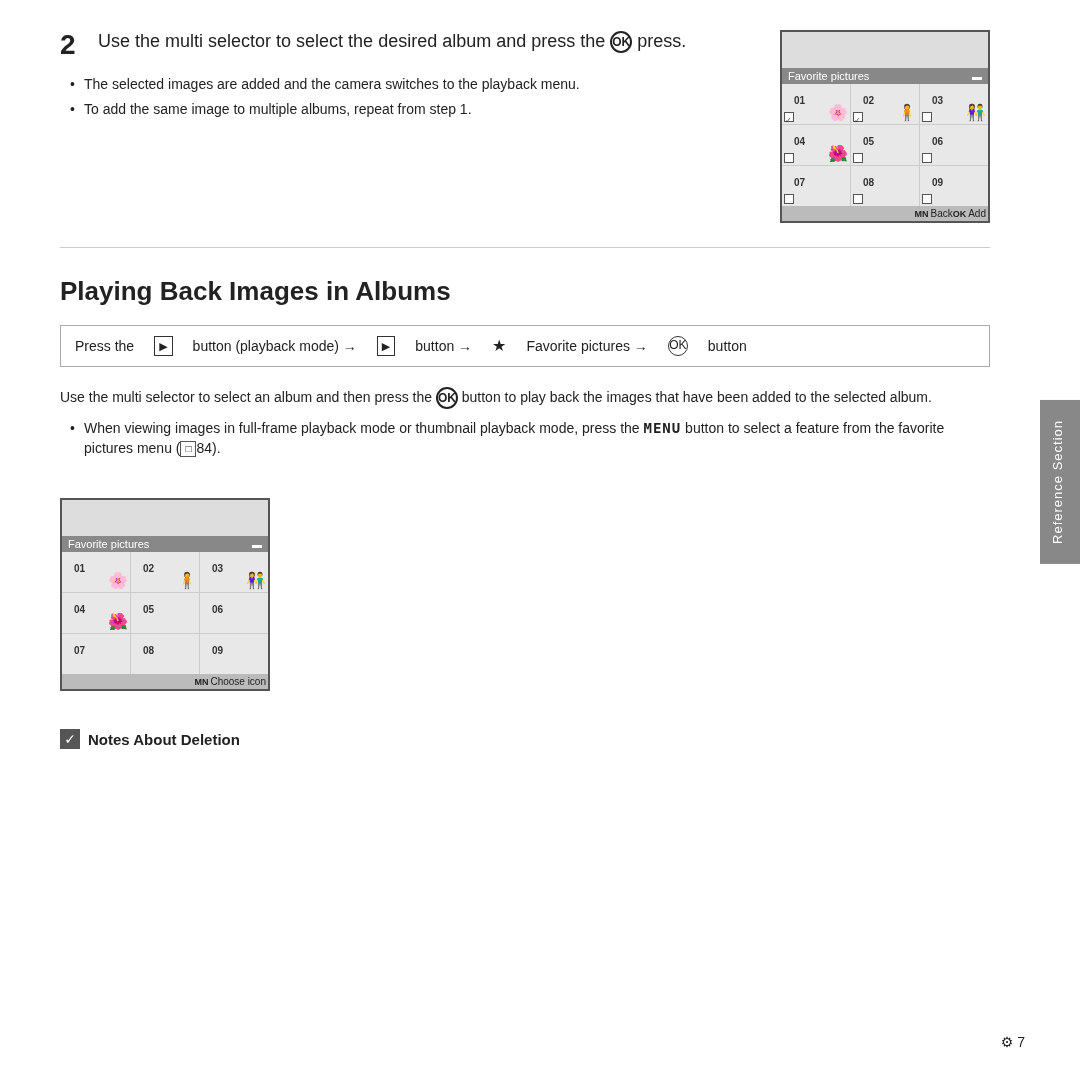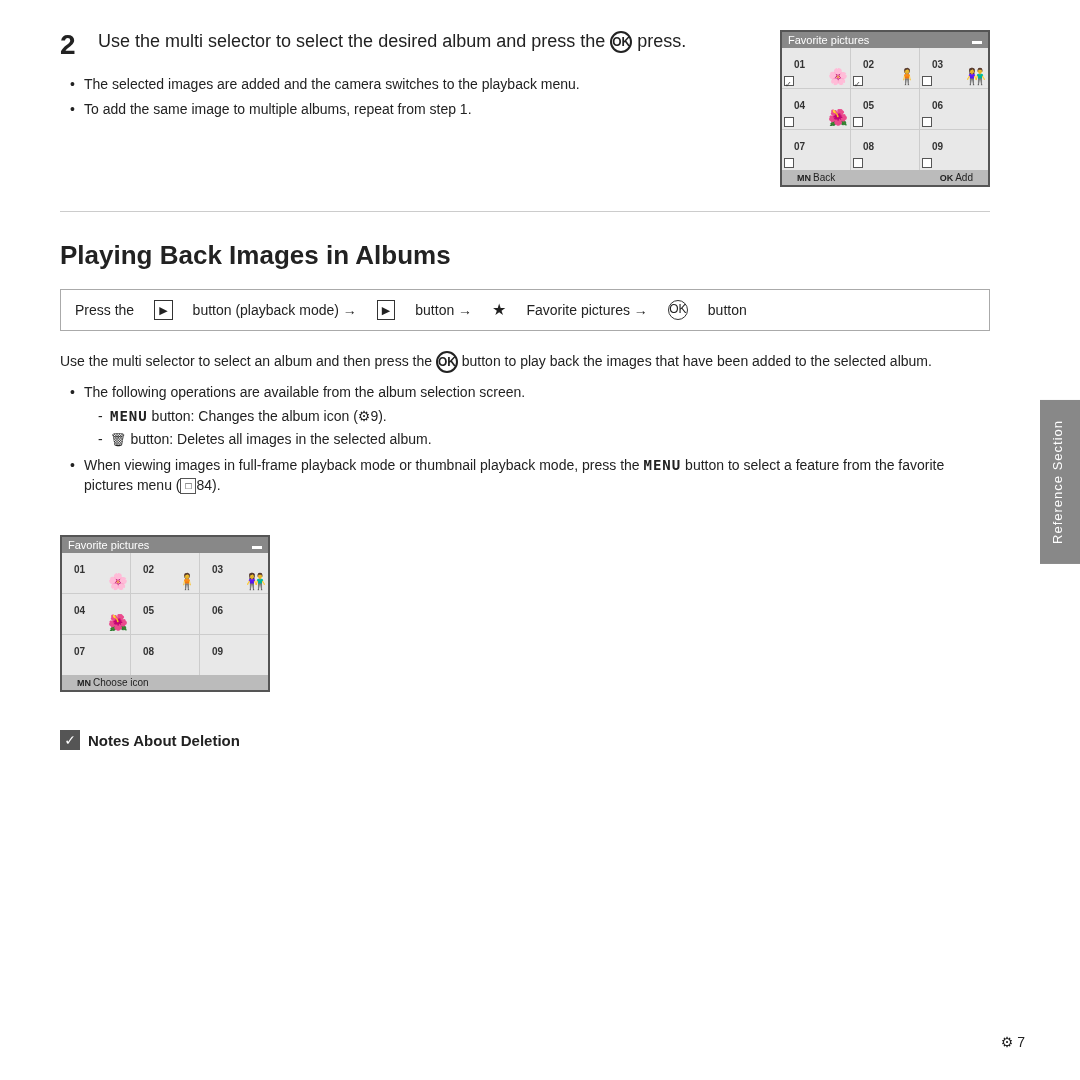--- a/index.html
+++ b/index.html
@@ -98,20 +98,21 @@
 
     .camera-screen-title {
       background: #888;
       color: #fff;
       text-align: center;
       padding: 2px 6px;
       font-size: 11px;
       display: flex;
       justify-content: space-between;
       align-items: center;
+      margin-top: 36px;
     }
 
     .camera-screen-title .title-icon {
       font-size: 10px;
     }
 
     .camera-grid {
       display: grid;
       grid-template-columns: repeat(3, 1fr);
       background: #ccc;
@@ -155,22 +156,22 @@
     .camera-cell .cell-img {
       position: absolute;
       right: 2px;
       bottom: 2px;
       font-size: 16px;
     }
 
     .camera-footer {
       background: #bbb;
       display: flex;
-      justify-content: space-between;
-      padding: 2px 15px;
+      justify-content: flex-end;
+      padding: 2px 2px;
       font-size: 10px;
     }
 
     .camera-footer span {
       display: flex;
       align-items: center;
       gap: 2px;
     }
 
     
@@ -465,27 +466,20 @@
 
     <div class="main-content">
       <div class="main-text">
         <p>
           Use the multi selector to select an album and then press the
           <span class="ok-btn" style="display:inline-block;width:22px;height:22px;border:2px solid #222;border-radius:50%;text-align:center;line-height:18px;font-size:12px;font-weight:bold;vertical-align:middle;">OK</span>
           button to play back the images that have been added to the selected album.
         </p>
         <ul class="sub-bullet-list">
           <li>
-            The following operations are available from the album selection screen.
-            <ul class="sub-sub-list">
-              <li><span class="menu-label">MENU</span> button: Changes the album icon (⚙9).</li>
-              <li><span class="delete-icon">🗑</span> button: Deletes all images in the selected album.</li>
-            </ul>
-          </li>
-          <li>
             When viewing images in full-frame playback mode or thumbnail playback mode, press the <span class="menu-label">MENU</span> button to select a feature from the favorite pictures menu (<span class="ref-icon">□</span>84).
           </li>
         </ul>
       </div>
 
       <div class="camera-screen">
         <div class="camera-screen-title">
           <span>Favorite pictures</span>
           <span class="title-icon">▬</span>
         </div>

